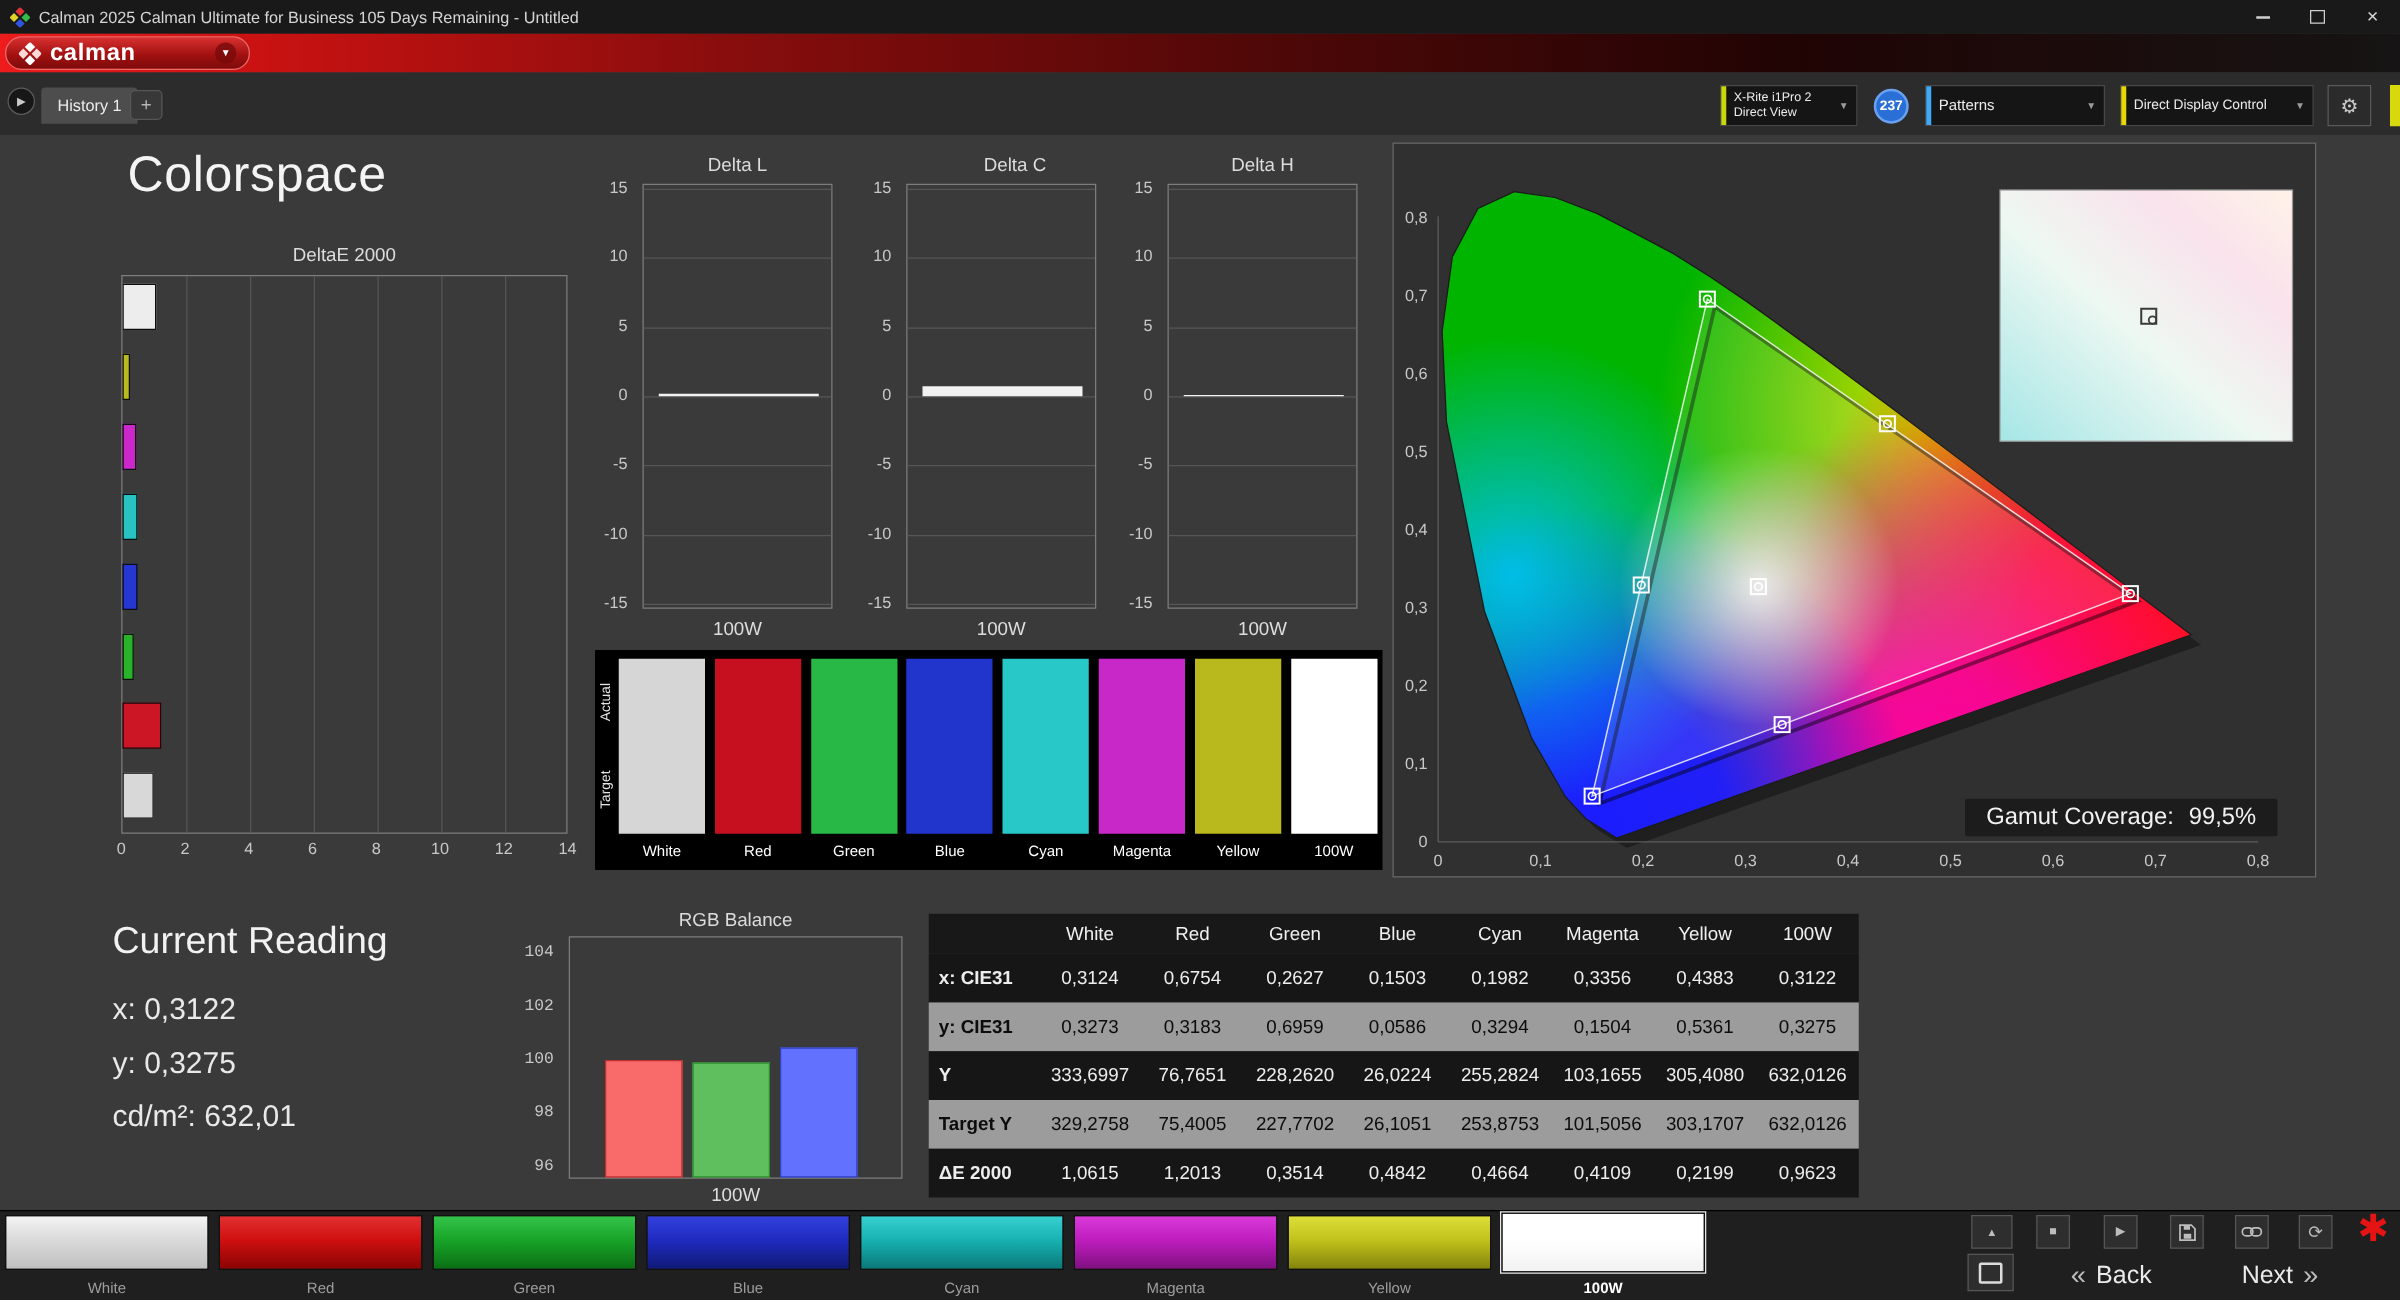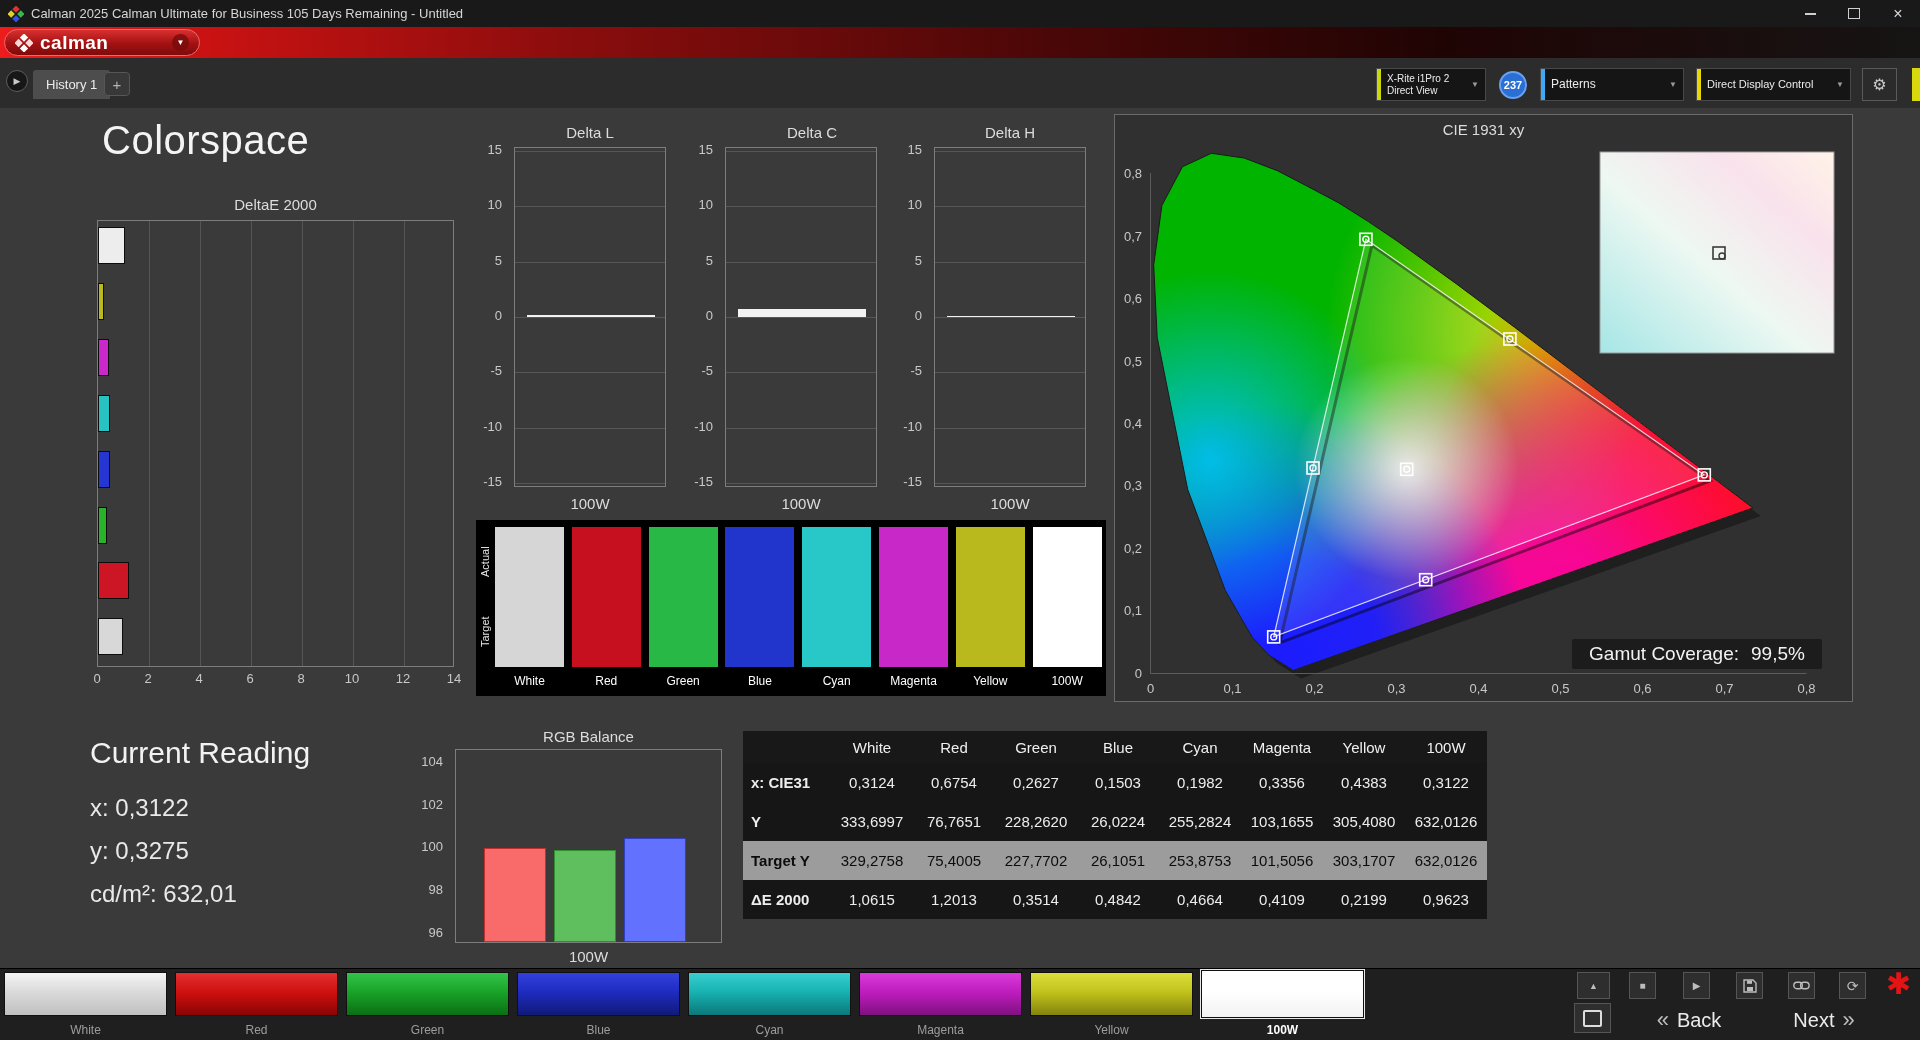--- a/index.html
+++ b/index.html
@@ -404,36 +404,35 @@
           <text x="27" y="188.1" text-anchor="end" class="cietick">0,6</text>
           <text x="27" y="125.7" text-anchor="end" class="cietick">0,7</text>
           <text x="27" y="63.3" text-anchor="end" class="cietick">0,8</text>
         </g>
       <rect x="485" y="37" width="234" height="201" fill="url(#gInset)" stroke="#999"></rect>
       <g>
         <rect x="598" y="132" width="12" height="12" fill="none" stroke="#3a3a3a" stroke-width="1.6"></rect>
         <circle cx="607" cy="141" r="3" fill="none" stroke="#3a3a3a" stroke-width="1.4"></circle>
       </g>
     </svg>
-    <div class="cietitle">CIE 1931 xy</div>
     <div class="coverage">
       <span>Gamut Coverage:</span>
       <span>99,5%</span>
     </div>
   </div>
 
   <div class="abs reading">
     <div class="rtitle">Current Reading</div>
     <div class="rline">x: 0,3122</div>
     <div class="rline">y: 0,3275</div>
     <div class="rline">cd/m²: 632,01</div>
   </div>
 
   <div class="abs charttitle" style="left:455px;top:728px;width:267px;">RGB Balance</div>
-  <div class="abs yticks" style="left:407px;top:749px;width:44px;height:194px;">
+  <div class="abs yticks" style="left:407px;top:749px;width:44px;height:194px;font-family:Liberation Mono, monospace;">
       <div class="tick" style="top: 4.8px;">104</div>
       <div class="tick" style="top: 47.5px;">102</div>
       <div class="tick" style="top: 90.1px;">100</div>
       <div class="tick" style="top: 132.8px;">98</div>
       <div class="tick" style="top: 175.5px;">96</div>
     </div>
   <div class="abs plot" style="left:455px;top:749px;width:267px;height:194px;">
       <div class="rgb-bar" style="left: 28px; top: 98.1px; height: 93.9px; background: rgb(249, 106, 106); border-color: rgb(192, 48, 48);"></div>
       <div class="rgb-bar" style="left: 98px; top: 100.3px; height: 91.7px; background: rgb(95, 191, 95); border-color: rgb(47, 143, 47);"></div>
       <div class="rgb-bar" style="left: 168px; top: 87.5px; height: 104.5px; background: rgb(98, 114, 255); border-color: rgb(48, 64, 192);"></div>
@@ -456,20 +455,31 @@
         <div class="tcell labelcol">x: CIE31</div>
         <div class="tcell">0,3124</div>
         <div class="tcell">0,6754</div>
         <div class="tcell">0,2627</div>
         <div class="tcell">0,1503</div>
         <div class="tcell">0,1982</div>
         <div class="tcell">0,3356</div>
         <div class="tcell">0,4383</div>
         <div class="tcell">0,3122</div>
       </div>
+      <div class="trow light">
+        <div class="tcell labelcol">y: CIE31</div>
+        <div class="tcell">0,3273</div>
+        <div class="tcell">0,3183</div>
+        <div class="tcell">0,6959</div>
+        <div class="tcell">0,0586</div>
+        <div class="tcell">0,3294</div>
+        <div class="tcell">0,1504</div>
+        <div class="tcell">0,5361</div>
+        <div class="tcell">0,3275</div>
+      </div>
       <div class="trow dark">
         <div class="tcell labelcol">Y</div>
         <div class="tcell">333,6997</div>
         <div class="tcell">76,7651</div>
         <div class="tcell">228,2620</div>
         <div class="tcell">26,0224</div>
         <div class="tcell">255,2824</div>
         <div class="tcell">103,1655</div>
         <div class="tcell">305,4080</div>
         <div class="tcell">632,0126</div>

